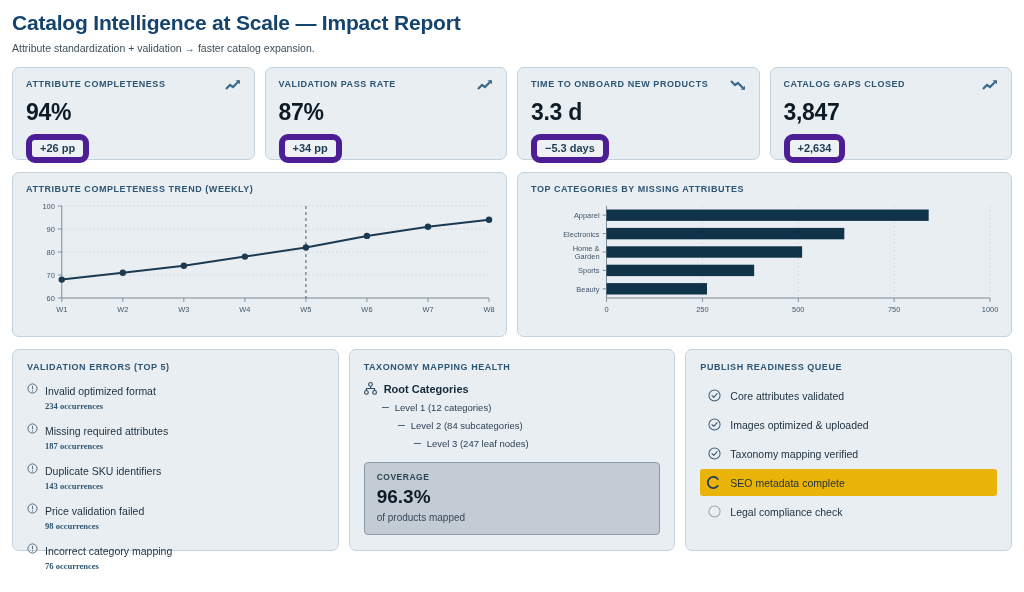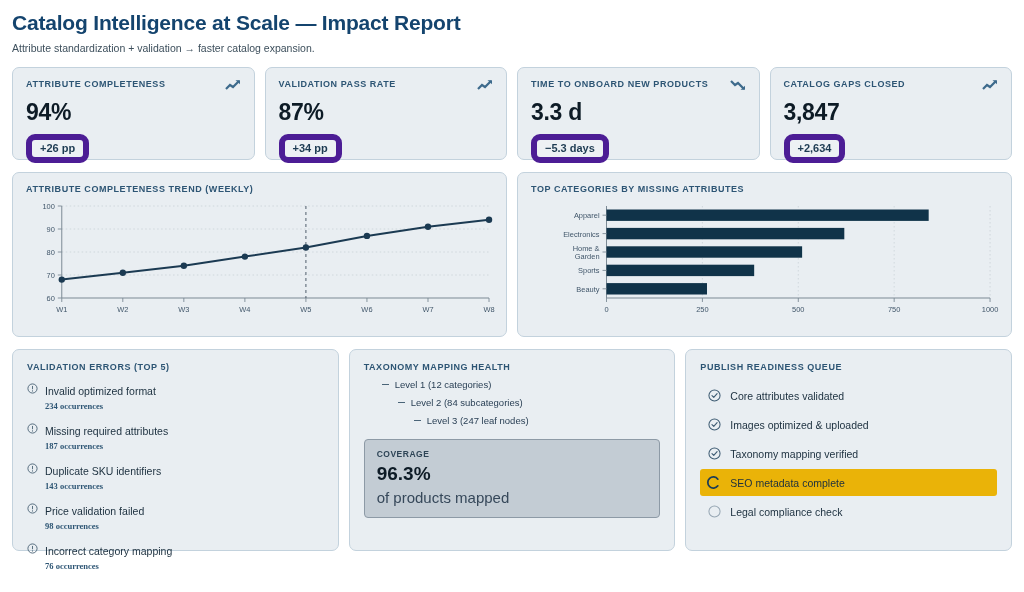--- a/index.html
+++ b/index.html
@@ -68,21 +68,21 @@
   .dash { display: inline-block; width: 7px; height: 1px; background: #4a6478; }
   .lvl1 { margin-left: 18px; }
   .lvl2 { margin-left: 34px; }
   .lvl3 { margin-left: 50px; }
   .coverage-box {
     margin-top: 13px; background: #c3ccd4; border: 1px solid #8d9aa6;
     border-radius: 4px; padding: 9px 12px 11px 12px;
   }
   .coverage-label { font-size: 8.5px; font-weight: bold; letter-spacing: 0.5px; color: #2d4456; }
   .coverage-value { font-size: 19px; font-weight: bold; color: #0d1b26; margin-top: 4px; }
-  .coverage-sub { font-size: 15px; color: #36485a; margin-top: 4px; }
+  .coverage-sub { font-size: 10px; color: #36485a; margin-top: 4px; }
 
   
   .queue-list { margin-top: 10px; }
   .queue-item {
     display: flex; align-items: center; gap: 9px;
     padding: 7px 8px; border-radius: 3px; margin-bottom: 2px;
   }
   .queue-item.active { background: #eab308; }
   .queue-icon { width: 13px; height: 13px; flex: none; }
   .queue-label { font-size: 10.5px; color: #1b2f3e; }
@@ -306,20 +306,31 @@
                 <circle cx="6" cy="8.6" r="0.6" fill="#4a6275"></circle>
               </svg>
             </span>
             <span><span class="err-label">Incorrect category mapping</span><div class="err-count">76 occurrences</div></span>
           </div>
         </div>
     </div>
 
     <div class="card bottom-card">
       <div class="card-title">TAXONOMY MAPPING HEALTH</div>
+      <div class="tax-root">
+        <span>
+          <svg viewBox="0 0 14 14" width="13" height="13">
+            <circle cx="7" cy="2.6" r="2" fill="none" stroke="#2d4a60" stroke-width="1.2"></circle>
+            <circle cx="2.6" cy="11.2" r="2" fill="none" stroke="#2d4a60" stroke-width="1.2"></circle>
+            <circle cx="11.4" cy="11.2" r="2" fill="none" stroke="#2d4a60" stroke-width="1.2"></circle>
+            <path d="M7 4.7 L7 7 M2.6 9.2 L2.6 7 L11.4 7 L11.4 9.2" fill="none" stroke="#2d4a60" stroke-width="1.2"></path>
+          </svg>
+        </span>
+        <span class="tax-root-label">Root Categories</span>
+      </div>
       <div class="tax-level lvl1">
         <span class="dash"></span>
         <span>Level 1 (12 categories)</span>
       </div>
       <div class="tax-level lvl2">
         <span class="dash"></span>
         <span>Level 2 (84 subcategories)</span>
       </div>
       <div class="tax-level lvl3">
         <span class="dash"></span>

